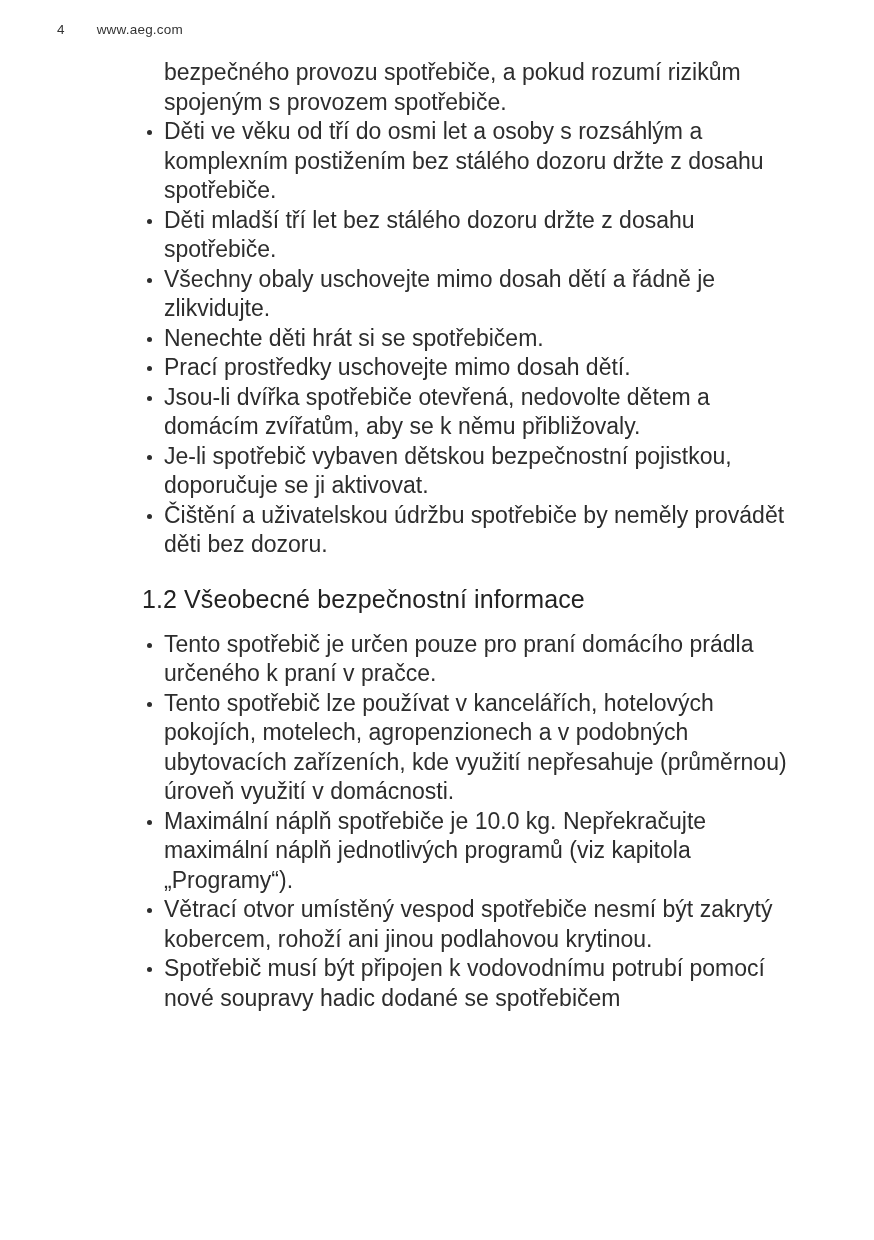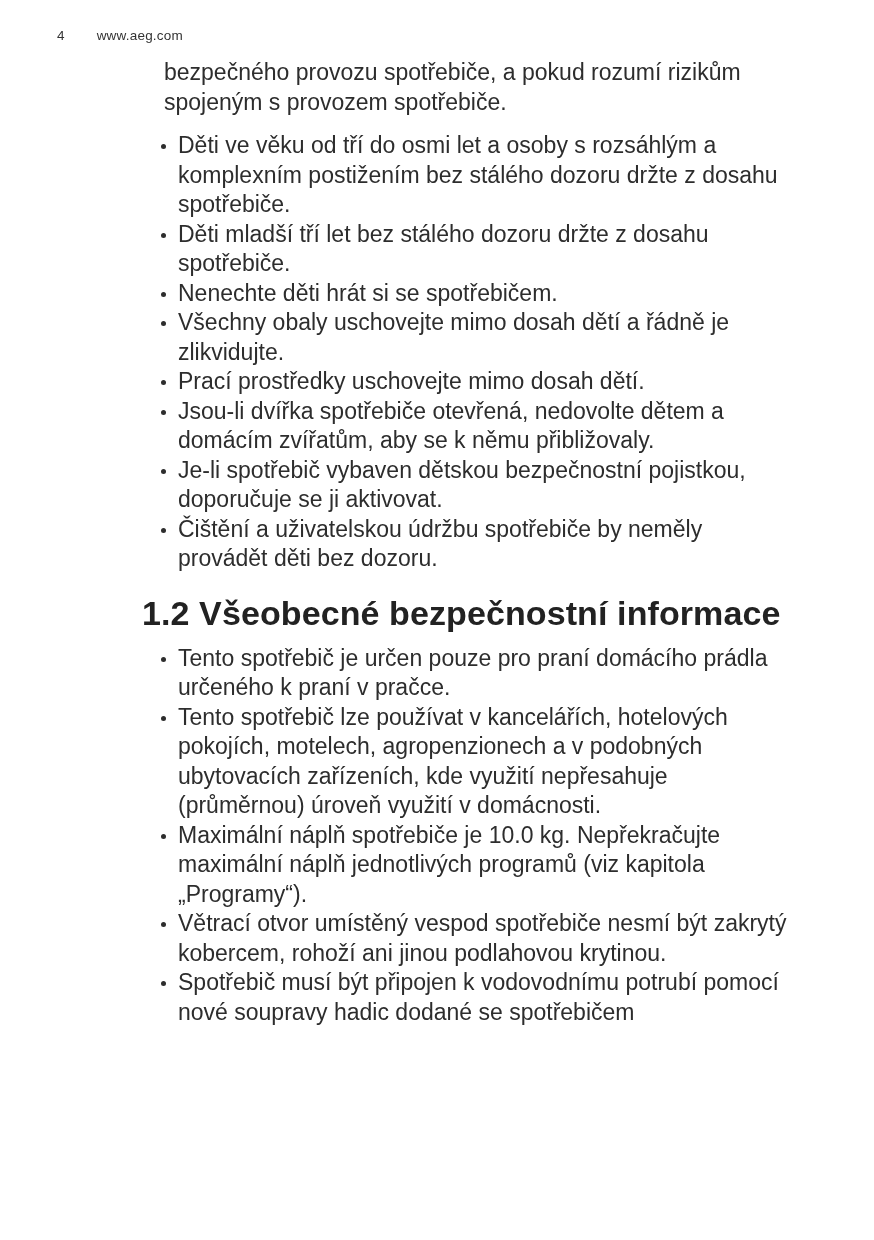--- a/index.html
+++ b/index.html
@@ -10,21 +10,21 @@
   body {
     width: 874px;
     height: 1240px;
     font-family: "Liberation Sans", sans-serif;
     color: #2d2d2d;
     position: relative;
     overflow: hidden;
   }
   .page-header {
     position: absolute;
-    top: 28px;
+    top: 22px;
     left: 57px;
     font-size: 13.5px;
     color: #333333;
     letter-spacing: 0.2px;
   }
   .page-header .page-num {
     display: inline-block;
     margin-right: 28px;
   }
   .content {
@@ -34,40 +34,40 @@
     width: 662px;
     font-size: 23px;
     line-height: 29.5px;
   }
   .continuation {
     margin: 0 0 0 22px;
     padding: 0;
   }
   ul.bullets {
     list-style: none;
-    margin: 14px;
+    margin: 0;
     padding: 0;
   }
   ul.bullets li {
     position: relative;
     padding-left: 22px;
   }
   ul.bullets li::before {
     content: "";
     position: absolute;
     left: 5px;
     top: 13px;
     width: 5px;
     height: 5px;
     border-radius: 50%;
     background: #2d2d2d;
   }
   h2.section-heading {
-    font-size: 34px;
-    font-weight: bold;
+    font-size: 25px;
+    font-weight: normal;
     color: #222222;
     margin: 24px 0 16px 0;
     line-height: 30px;
     letter-spacing: 0.1px;
   }
 </style>
 </head>
 <body>
 
 <header class="page-header">
@@ -75,22 +75,22 @@
   <span class="site-url">www.aeg.com</span>
 </header>
 
 <main class="content">
 
   <p class="continuation">bezpečného provozu spotřebiče, a pokud rozumí rizikům spojeným s provozem spotřebiče.</p>
 
   <ul class="bullets">
     <li>Děti ve věku od tří do osmi let a osoby s rozsáhlým a komplexním postižením bez stálého dozoru držte z dosahu spotřebiče.</li>
     <li>Děti mladší tří let bez stálého dozoru držte z dosahu spotřebiče.</li>
+    <li>Všechny obaly uschovejte mimo dosah dětí a řádně je zlikvidujte.</li>
     <li>Nenechte děti hrát si se spotřebičem.</li>
-    <li>Všechny obaly uschovejte mimo dosah dětí a řádně je zlikvidujte.</li>
     <li>Prací prostředky uschovejte mimo dosah dětí.</li>
     <li>Jsou-li dvířka spotřebiče otevřená, nedovolte dětem a domácím zvířatům, aby se k němu přibližovaly.</li>
     <li>Je-li spotřebič vybaven dětskou bezpečnostní pojistkou, doporučuje se ji aktivovat.</li>
     <li>Čištění a uživatelskou údržbu spotřebiče by neměly provádět děti bez dozoru.</li>
   </ul>
 
   <h2 class="section-heading">1.2 Všeobecné bezpečnostní informace</h2>
 
   <ul class="bullets">
     <li>Tento spotřebič je určen pouze pro praní domácího prádla určeného k praní v pračce.</li>

